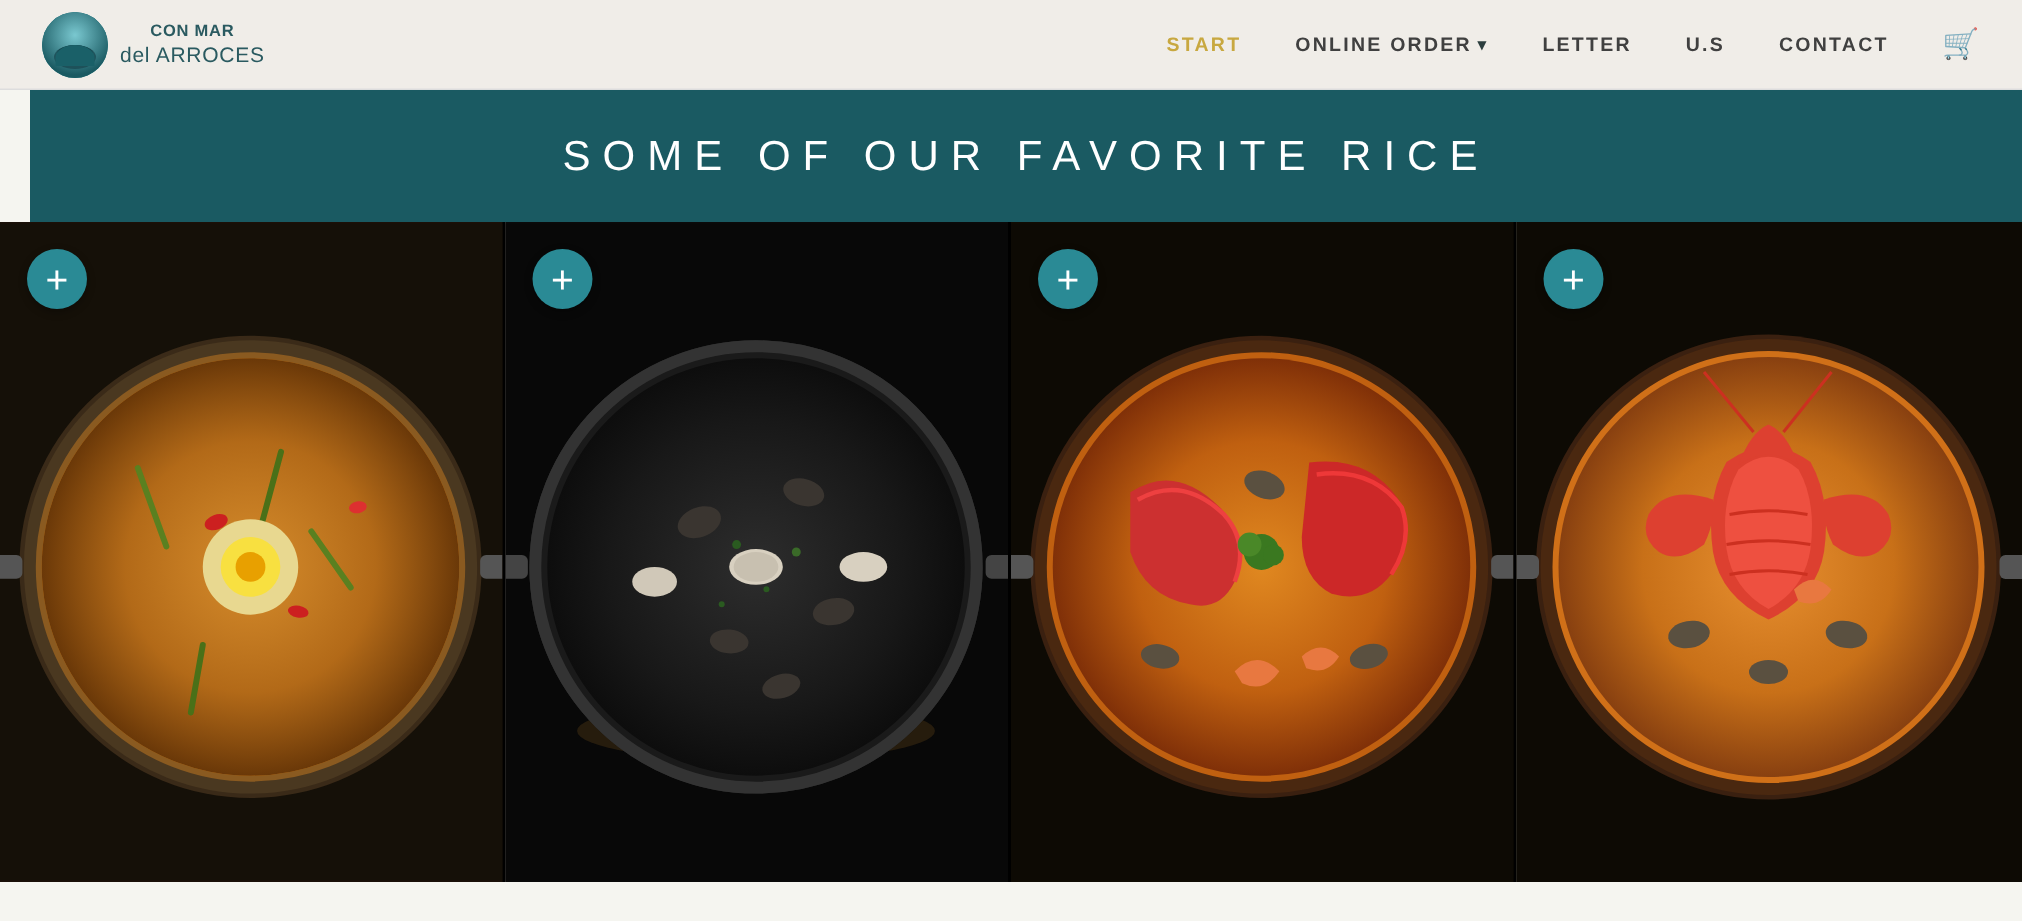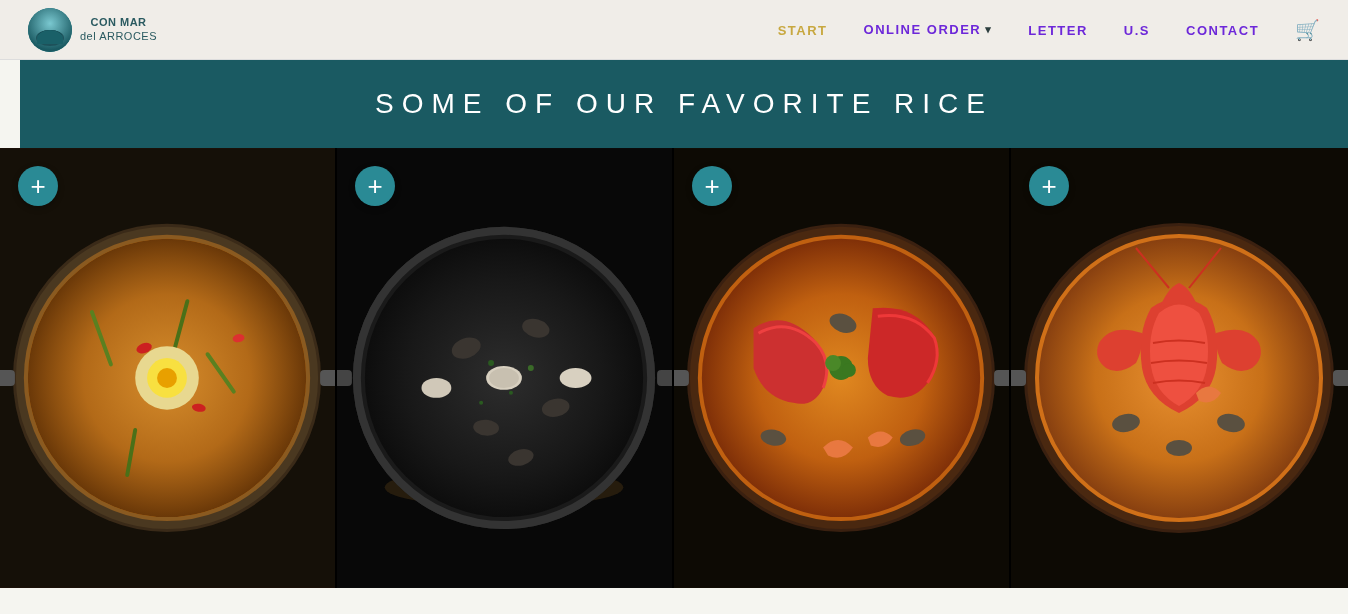--- a/index.html
+++ b/index.html
@@ -54,21 +54,21 @@
       display: flex;
       align-items: center;
       gap: 36px;
       list-style: none;
     }
     .nav-links li a {
       text-decoration: none;
       font-size: 13px;
       letter-spacing: 1.5px;
       font-weight: 600;
-      color: #6d28d9;
+      color: #404040;
       text-transform: uppercase;
     }
     .nav-links li a.active {
       color: #c8a840;
     }
     .nav-links .dropdown {
       display: flex;
       align-items: center;
       gap: 4px;
     }
@@ -172,21 +172,21 @@
             <stop offset="0%" stop-color="#7ac8d0"></stop>
             <stop offset="100%" stop-color="#1a5a62"></stop>
           </radialGradient>
         </defs>
         <ellipse cx="22" cy="30" rx="14" ry="8" fill="#1a4a52" opacity="0.8"></ellipse>
         <ellipse cx="22" cy="28" rx="12" ry="6" fill="#0d3a42"></ellipse>
       </svg>
     </div>
     <div class="logo-text">
       <div>CON MAR</div>
-      <div style="font-size:11px;font-weight:normal;">del ARROCES</div>
+      <div style="font-size:14px;font-weight:normal;">del ARROCES</div>
     </div>
   </div>
 
   <ul class="nav-links">
     <li>
       <a href="#" class="active">START</a>
     </li>
     <li>
       <a href="#" class="dropdown">ONLINE ORDER</a>
     </li>

